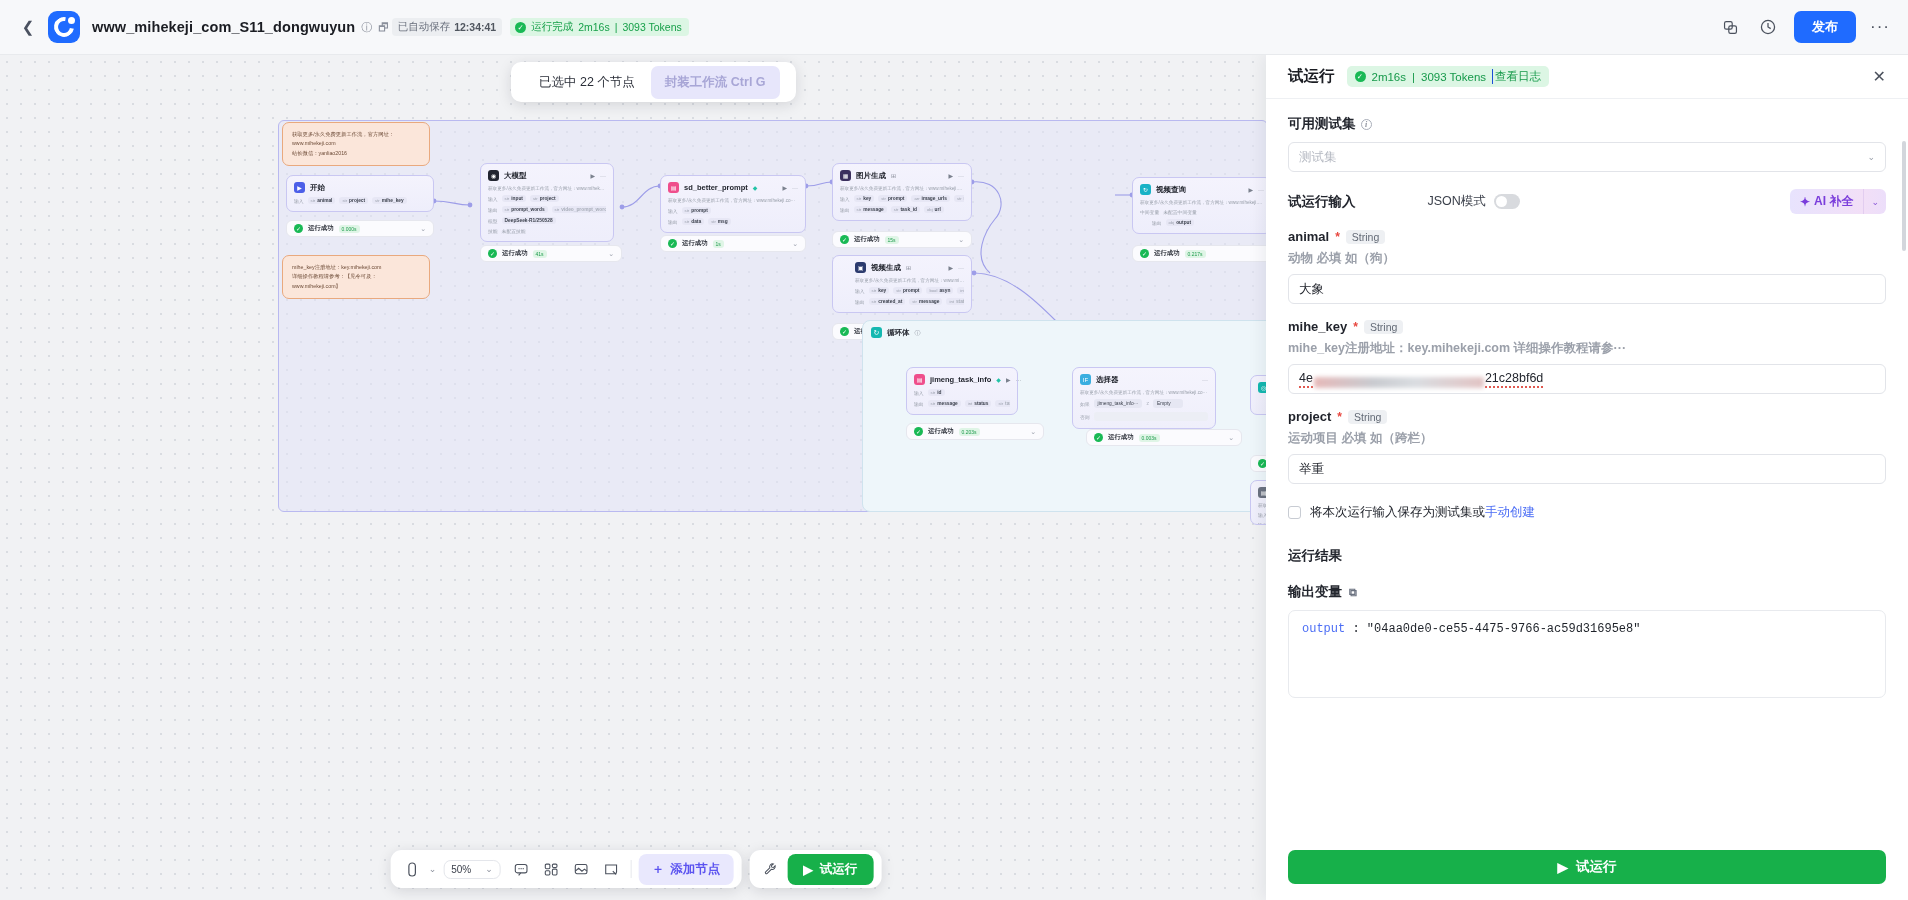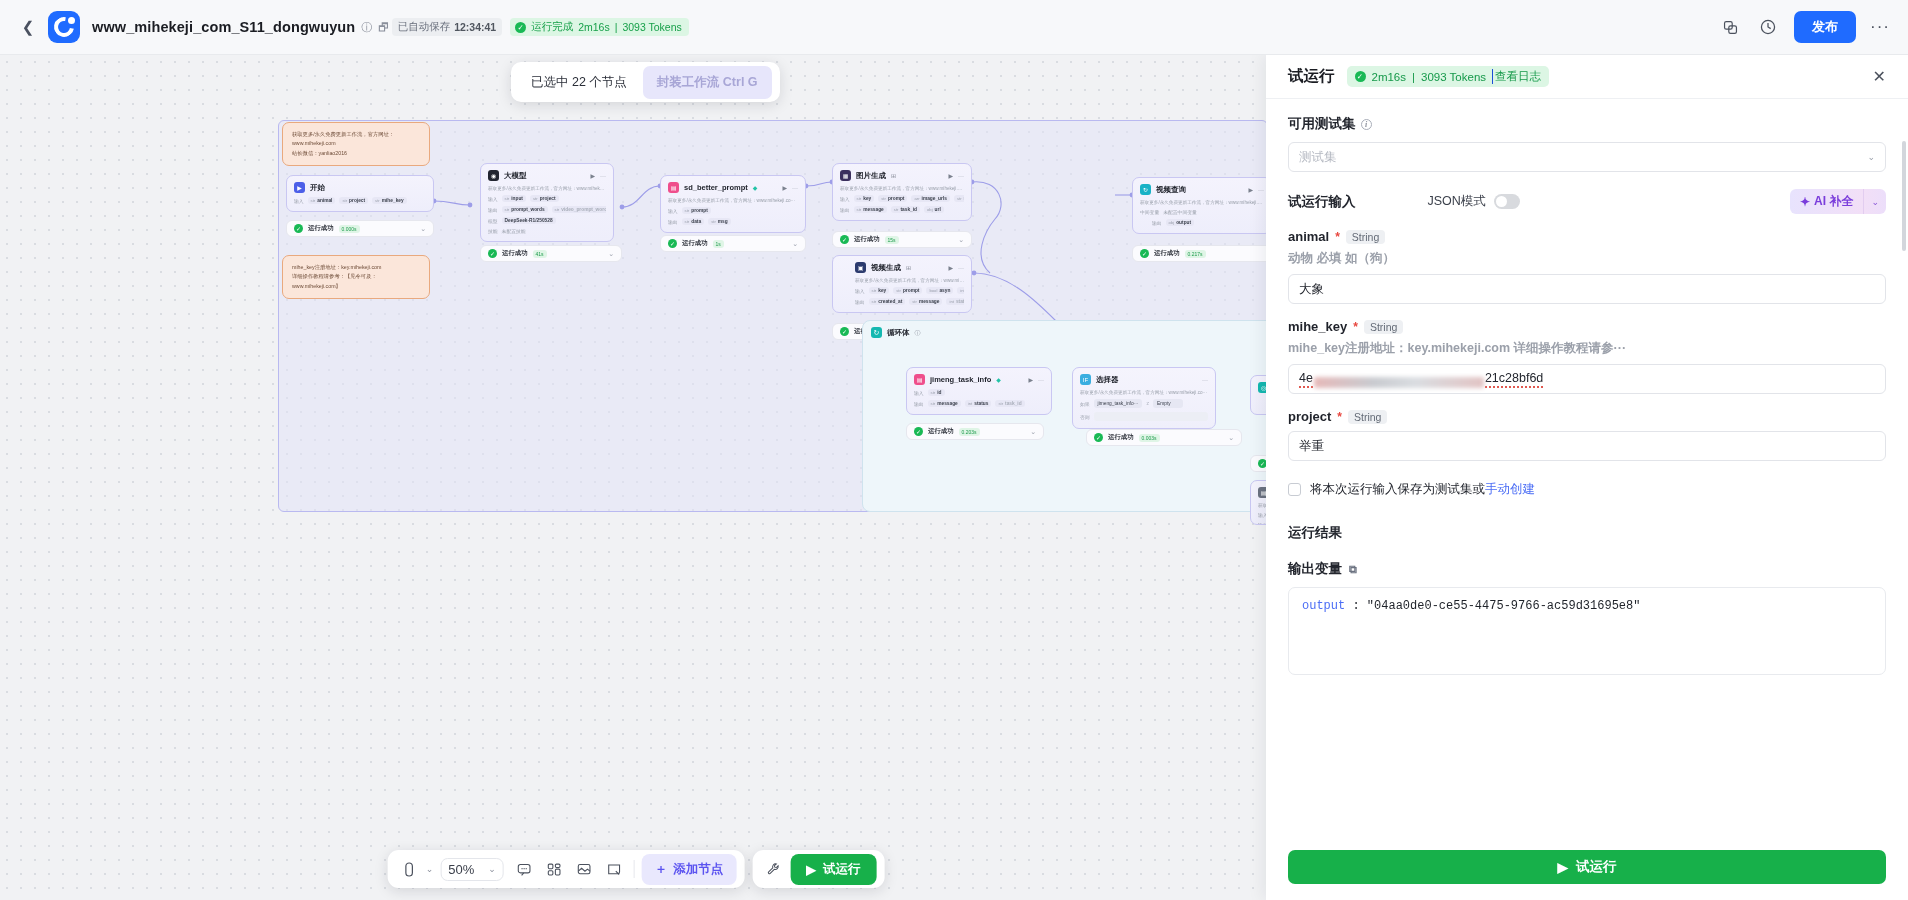--- a/index.html
+++ b/index.html
@@ -124,21 +124,21 @@
   .loop-hd { display: flex; align-items: center; gap: 5px; padding: 6px 8px; }
   .loop-ic { width: 11px; height: 11px; border-radius: 3px; background: #14b8b0;
     display:flex; align-items:center; justify-content:center; color:#fff; font-size:7px; }
 
   svg.wires { position: absolute; inset: 0; width: 100%; height: 100%; pointer-events: none; }
 
   
   .sel-bar {
     position: absolute; top: 7px; left: 511px; height: 40px;
     background: #fff; border-radius: 10px; box-shadow: 0 3px 14px rgba(20,24,40,.13);
-    display: flex; align-items: center; padding: 8px; gap: 4px; z-index: 30;
+    display: flex; align-items: center; padding: 16px; gap: 4px; z-index: 30;
   }
   .sel-count { font-size: 12.5px; color: #2a2e38; padding: 0 12px; white-space: nowrap; }
   .sel-btn {
     background: #e7e6fb; color: #a8a6d6; font-size: 12.5px; font-weight: 700;
     border: none; border-radius: 7px; padding: 8px 14px; cursor: pointer; white-space: nowrap;
   }
 
   
   .bottom-bar {
     position: absolute; bottom: 12px; left: 50%; transform: translateX(-50%);
@@ -150,21 +150,21 @@
     display: flex; align-items: center; padding: 6px 8px; gap: 4px; height: 38px;
   }
   .bb-ic {
     width: 26px; height: 26px; border-radius: 6px; cursor: pointer;
     display: flex; align-items: center; justify-content: center; color: #4b515d;
   }
   .zoom-sel {
     display: flex; align-items: center; gap: 14px; border: 1px solid #e4e6eb;
     border-radius: 7px; padding: 3px 7px; cursor: pointer; margin: 0 3px;
   }
-  .zoom-val { font-size: 13px; color: #3a3f4a; text-align: center; }
+  .zoom-val { font-size: 10px; color: #3a3f4a; text-align: center; }
   .bb-sep { width: 1px; height: 18px; background: #e6e8ec; margin: 0 3px; }
   .btn-addnode {
     background: #e9e8fd; color: #5b53f0; border: none; border-radius: 8px;
     font-size: 12.5px; font-weight: 600; padding: 7px 13px; cursor: pointer;
     display: flex; align-items: center; gap: 6px; white-space: nowrap;
   }
   .btn-testrun {
     background: #17b04a; color: #fff; border: none; border-radius: 8px;
     font-size: 12.5px; font-weight: 700; padding: 7px 16px; cursor: pointer;
     display: flex; align-items: center; gap: 7px; white-space: nowrap;
@@ -609,21 +609,21 @@
     </div>
 
     <div class="loop-box" style="left:862px;top:265px;width:420px;height:192px;">
       <div class="loop-hd">
         <div class="loop-ic">↻</div>
         <div class="node-nm">循环体</div>
         <span class="tiny-ico" style="font-size:6px;">ⓘ</span>
       </div>
     </div>
 
-    <div class="node" style="left:906px;top:312px;width:146px;">
+    <div class="node" style="left:906px;top:312px;width:112px;">
       <div class="node-hd">
         <div class="node-ic" style="background:#ef4e8c;">▤</div>
         <div class="node-nm">jimeng_task_info</div>
         <span style="color:#22c3a6;font-size:6px;">◆</span>
         <div class="node-hd-r">
             <span>▶</span>
             <span>···</span>
           </div>
       </div>
       <div class="node-row">
@@ -835,20 +835,21 @@
           </span>
         </div>
       </div>
 
       <div class="field">
         <div class="field-name">
           <span>project</span>
             <span class="req">*</span>
           <span class="type-tag">String</span>
         </div>
+        <div class="field-hint">运动项目 必填 如（跨栏）</div>
         <div class="field-input">
           <span>举重</span>
         </div>
       </div>
 
       <div class="save-row">
         <span class="cbx"></span>
         <span class="save-txt">
           <span>将本次运行输入保存为测试集或</span><a>手动创建</a>
         </span>

